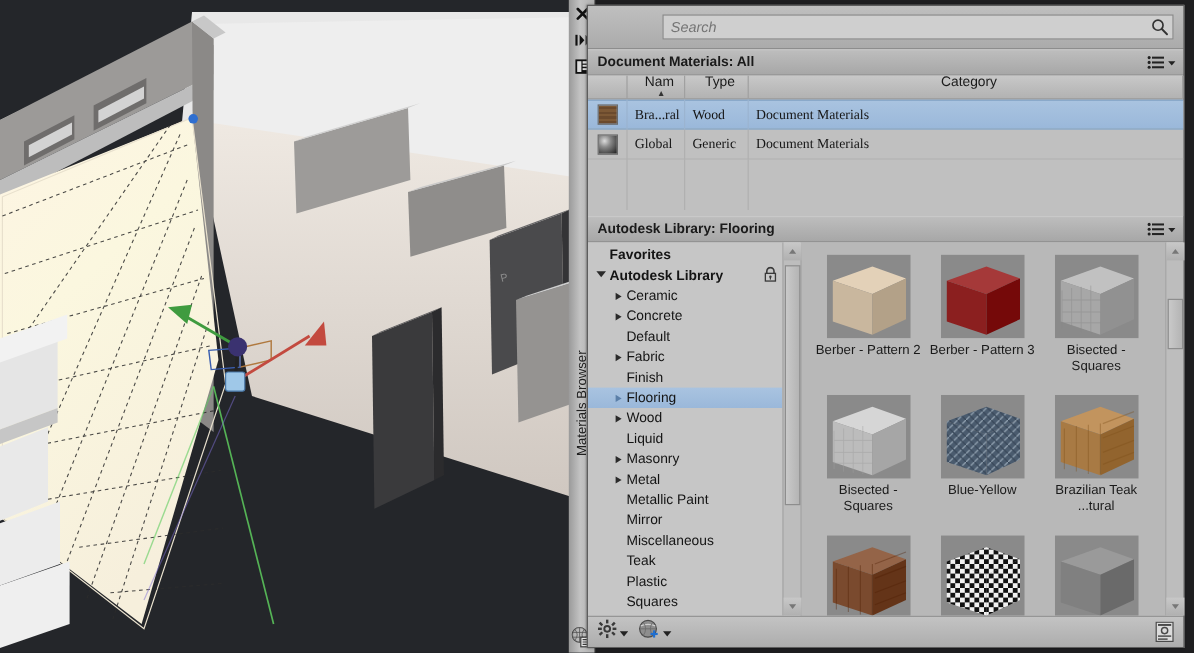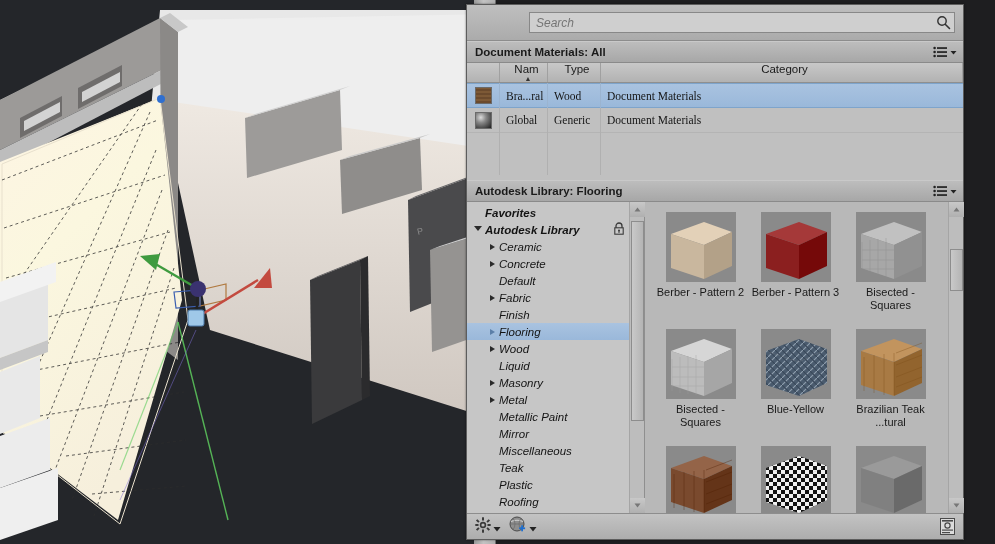--- a/index.html
+++ b/index.html
@@ -44,21 +44,21 @@
     white-space: nowrap;
     font-size: 11px; color: #202020;
   }
   #dock-tab .bottom-ico {
     position: absolute; left: 2px; bottom: 4px;
     width: 18px; height: 18px;
   }
 
   
   #browser {
-    position: absolute; left: 466px; top: 4px;
+    position: absolute; left: 489px; top: 4px;
     width: 498px; height: 536px;
     background: #b8b8b8;
     border: 1px solid #5d5d5d;
     box-shadow: 0 0 2px rgba(0,0,0,.5);
     z-index: 10;
     display: flex; flex-direction: column;
   }
 
   
   .search-row {
@@ -157,21 +157,21 @@
     white-space: nowrap;
   }
   .tnode.bold { font-weight: bold; }
   .tnode.sel { background: linear-gradient(to bottom,#a9c3e0,#9ab8da); }
   .tw { width: 14px; display: flex; align-items: center; justify-content: center; flex: 0 0 14px; }
   .tri { width: 0; height: 0; border-left: 5px solid #2a2a2a;
          border-top: 3.5px solid transparent; border-bottom: 3.5px solid transparent; }
   .tri.open { border-left: 4px solid transparent; border-right: 4px solid transparent;
               border-top: 5px solid #2a2a2a; }
   .tri.lt { border-left-color: #5b7fa8; }
-  .tlabel { flex: 1; overflow: hidden; text-overflow: clip; font-style: italic; }
+  .tlabel { flex: 1; overflow: hidden; text-overflow: clip; }
   .lock-ico { margin-left: auto; }
   .indent1 { padding-left: 4px; }
   .indent2 { padding-left: 18px; }
 
   
   .vsb {
     width: 15px; flex: 0 0 15px;
     background: #bdbdbd;
     border-left: 1px solid #a5a5a5;
     display: flex; flex-direction: column; align-items: center;
@@ -552,21 +552,21 @@
             <div class="tnode indent2">
               <span class="tw"></span>
               <span class="tlabel">Teak</span>
             </div>
             <div class="tnode indent2">
               <span class="tw"></span>
               <span class="tlabel">Plastic</span>
             </div>
             <div class="tnode indent2">
               <span class="tw"></span>
-              <span class="tlabel">Roofing</span>
+              <span class="tlabel">Squares</span>
             </div>
           </div>
         <div class="vsb">
           <div class="sb-arrow">
             <svg width="7" height="5" viewBox="0 0 7 5">
                 <path d="M3.5 0.5 L6.5 4.5 L0.5 4.5 Z" fill="#777"></path>
               </svg>
           </div>
           <div class="sb-track">
             <div class="sb-thumb" style="top:4px;height:200px;"></div>

